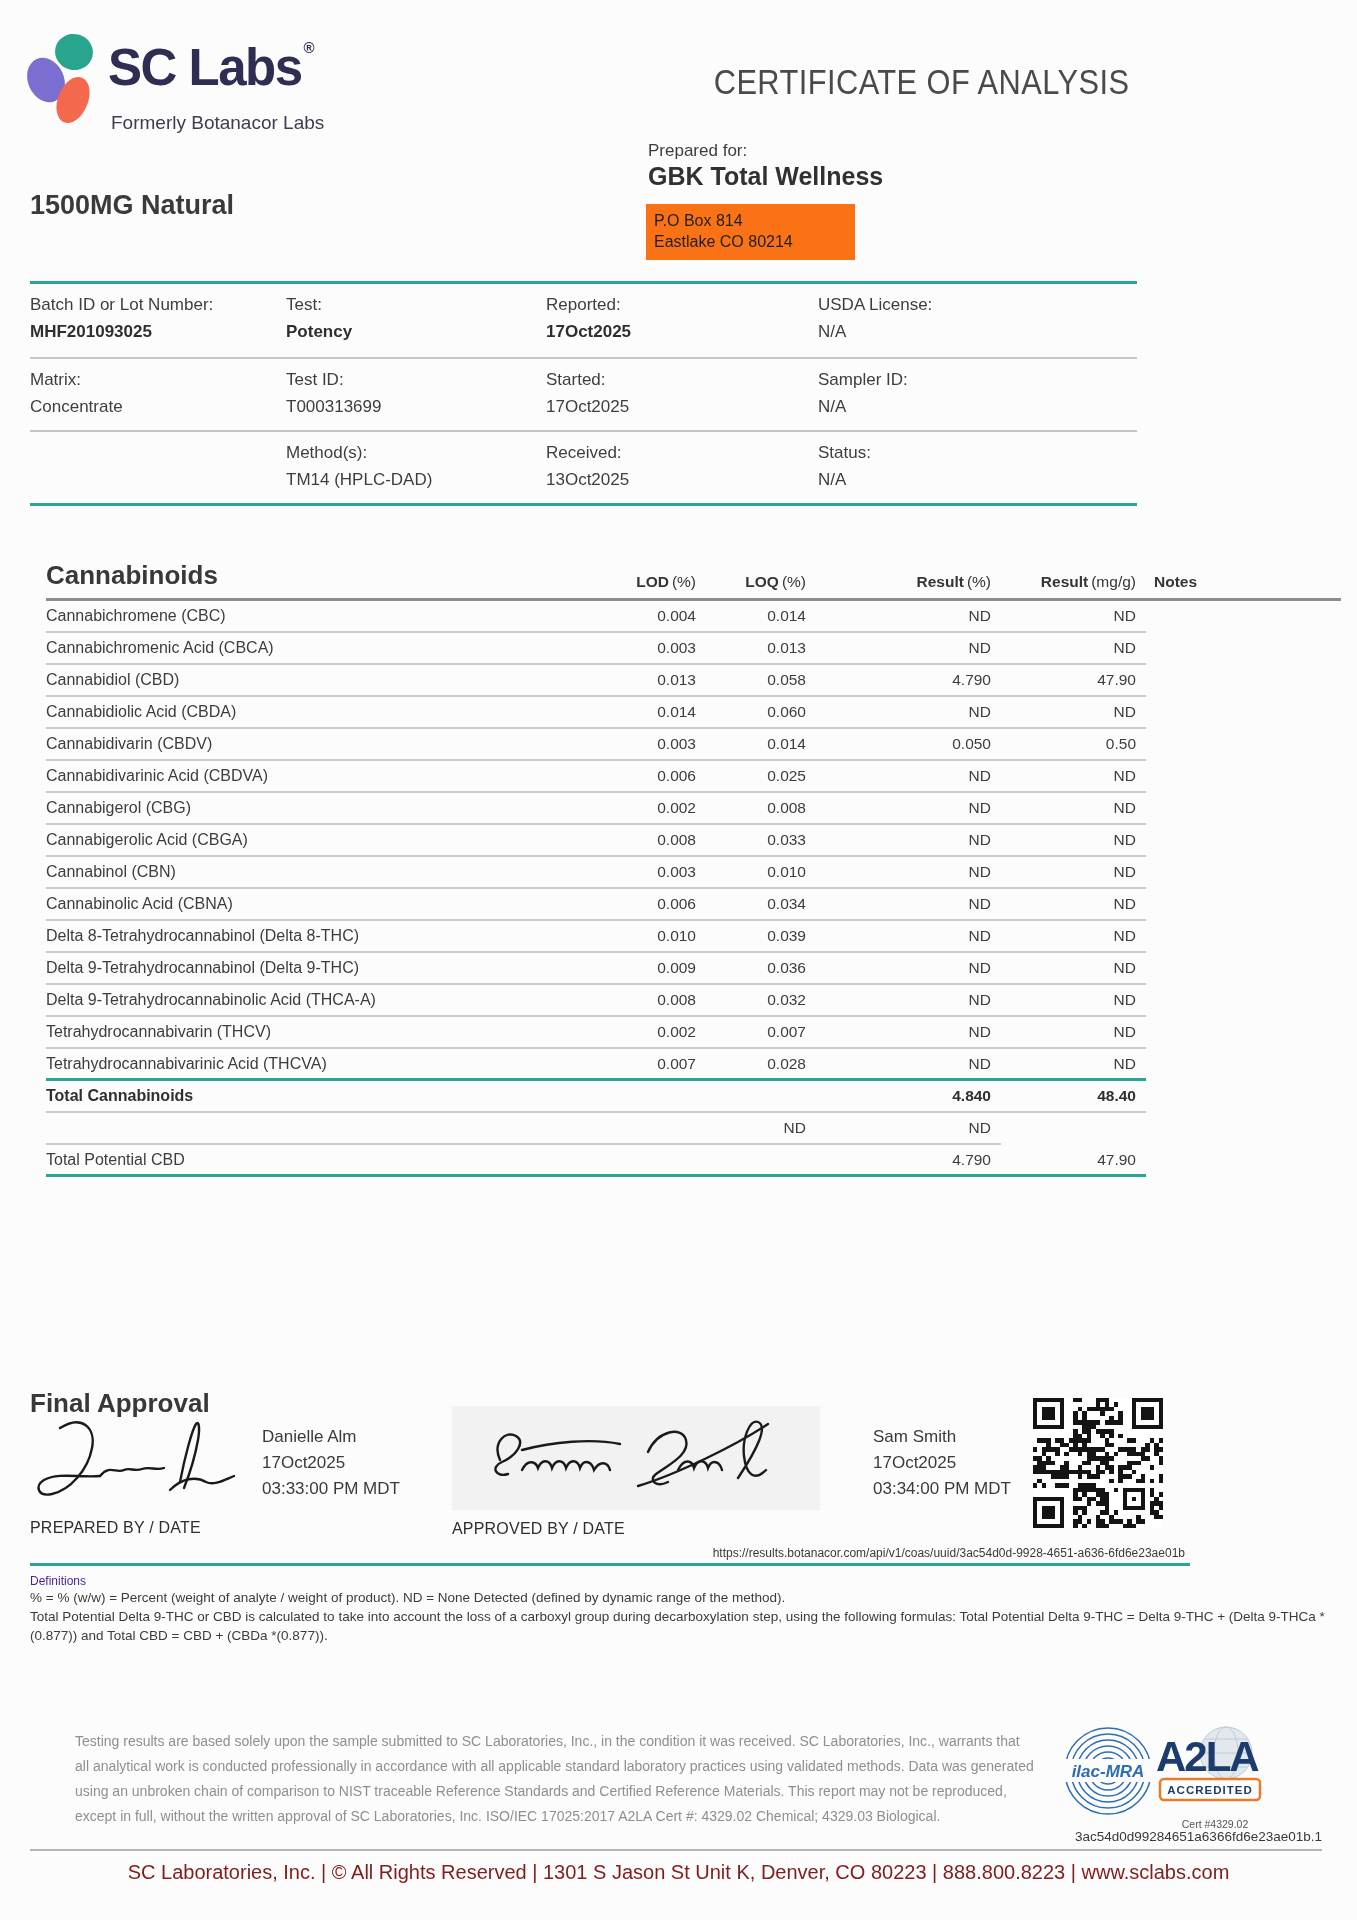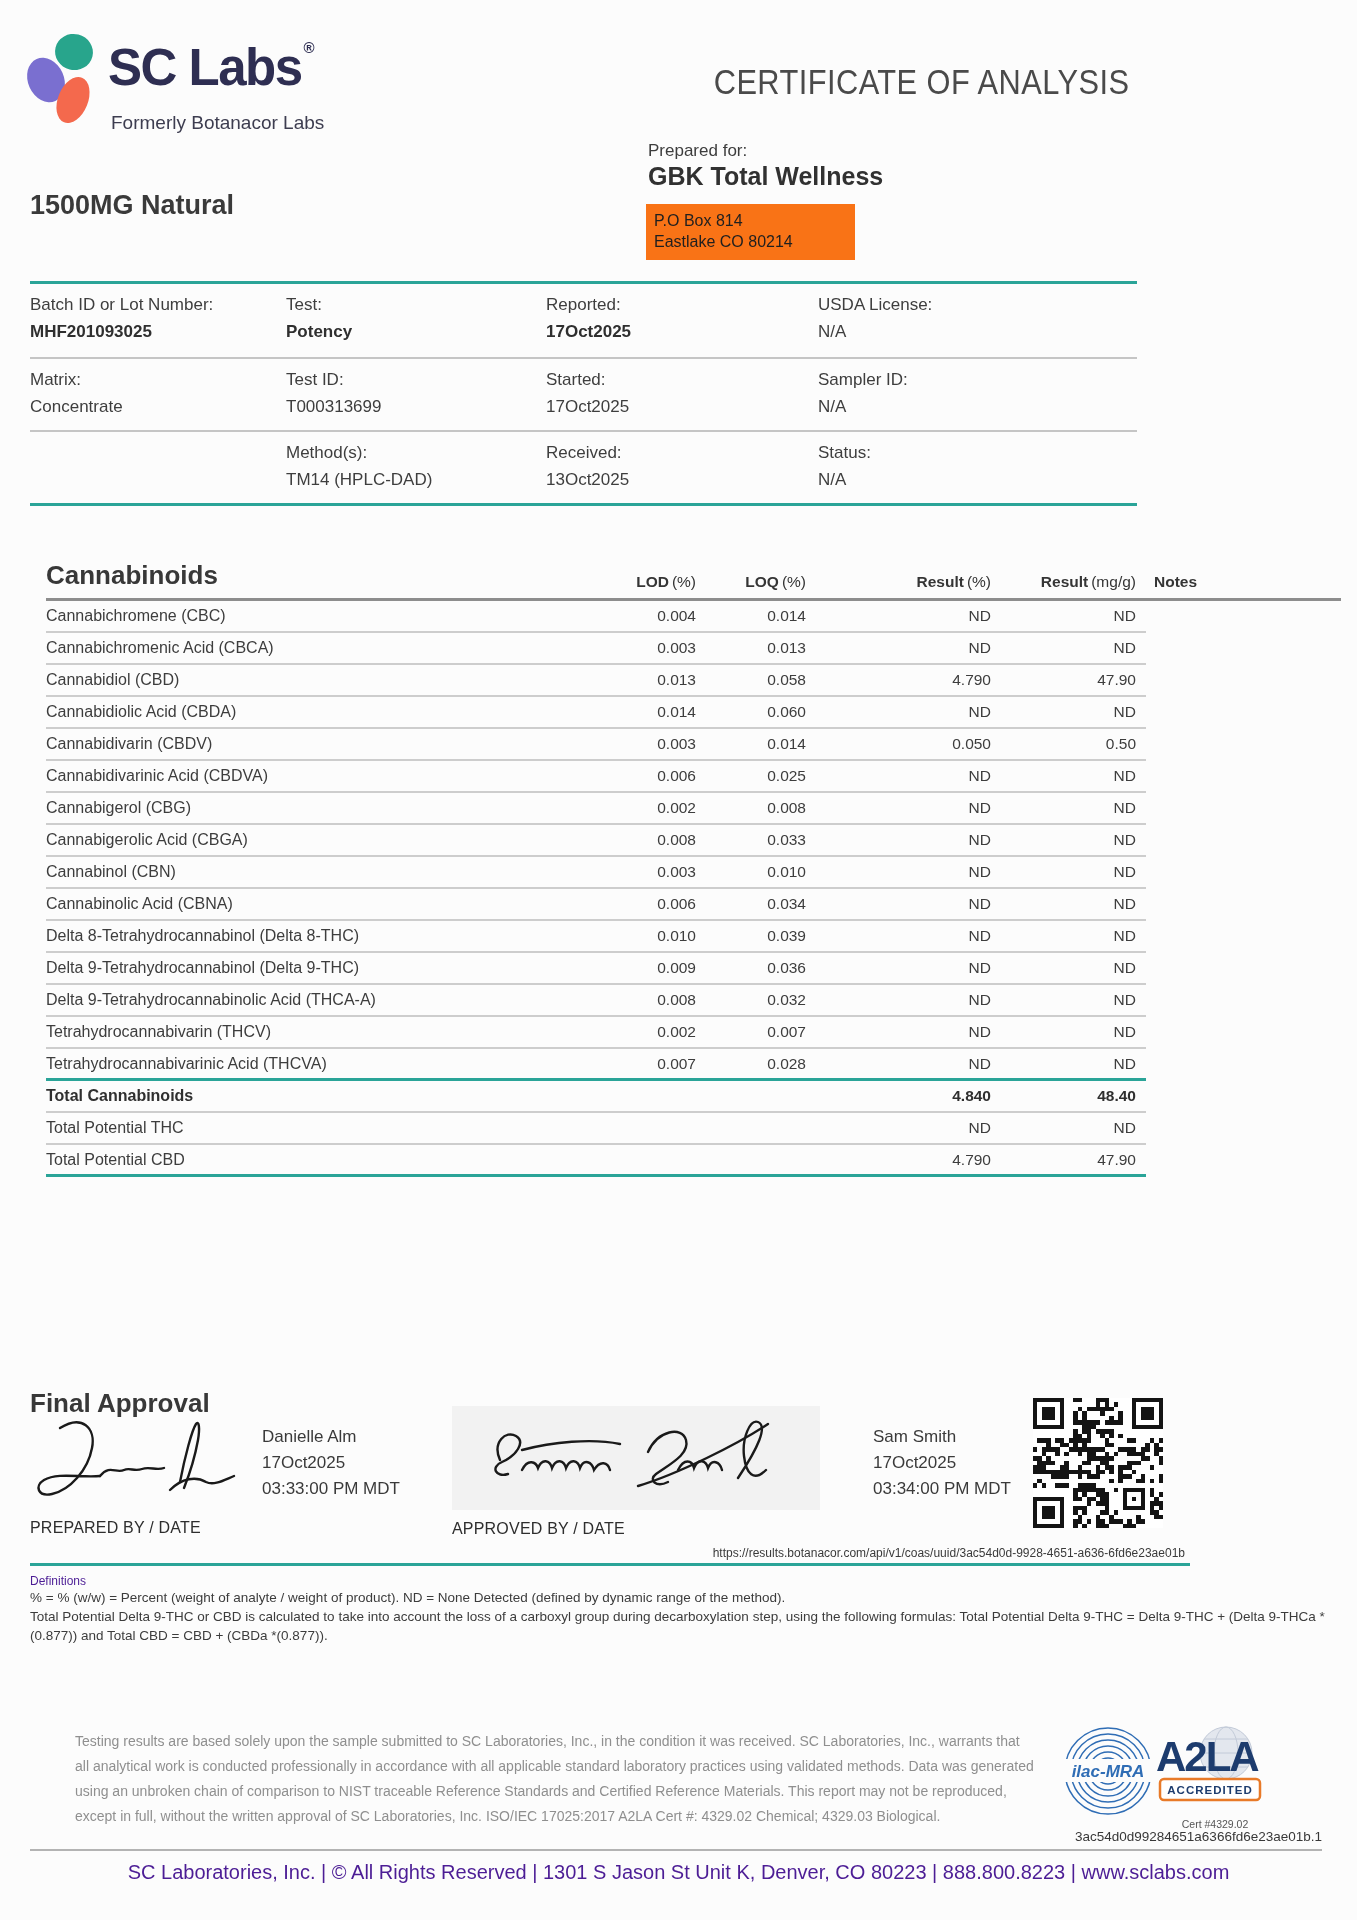--- a/index.html
+++ b/index.html
@@ -70,21 +70,21 @@
   .defs{position:absolute;left:30px;top:1574px;width:1297px;}
   .dtitle{font-size:12px;font-weight:400;color:#4c1d95;}
   .dline{font-size:13.5px;line-height:19px;color:#3c3c3c;}
   .disc{position:absolute;left:75px;top:1729px;width:962px;font-size:14px;line-height:25px;color:#8f8f8f;}
 
   .ilac{position:absolute;left:1062px;top:1725px;}
   .a2la{position:absolute;left:1154px;top:1723px;}
   .cert{position:absolute;left:1090px;top:1818px;width:250px;text-align:center;font-size:10.5px;color:#555;}
   .hash{position:absolute;left:902px;top:1829px;width:420px;text-align:right;font-size:13.5px;color:#383838;}
   .frule{position:absolute;left:30px;top:1849px;width:1292px;height:2px;background:#b3b3b3;}
-  .footer{position:absolute;left:0;top:1861px;width:1357px;text-align:center;font-size:20px;color:#4c1d95;}
+  .footer{position:absolute;left:0;top:1861px;width:1357px;text-align:center;font-size:20px;color:#7f1d1d;}
 </style>
 </head>
 <body>
 
 <div class="page">
 
   <div class="logo">
     <div class="el e-purple"></div>
     <div class="el e-teal"></div>
     <div class="el e-orange"></div>
@@ -284,21 +284,20 @@
       </div>
     <div class="crow tot">
         <div class="nm">Total Cannabinoids</div>
         <div class="vl"></div>
         <div class="vl"></div>
         <div class="vl">4.840</div>
         <div class="vl">48.40</div>
         <div class="nt"></div>
       </div>
     <div class="crow">
-        <div class="nm">Total Potential THC</div>
         <div class="vl"></div>
         <div class="vl"></div>
         <div class="vl">ND</div>
         <div class="vl">ND</div>
         <div class="nt"></div>
       </div>
     <div class="crow tealb">
         <div class="nm">Total Potential CBD</div>
         <div class="vl"></div>
         <div class="vl"></div>

